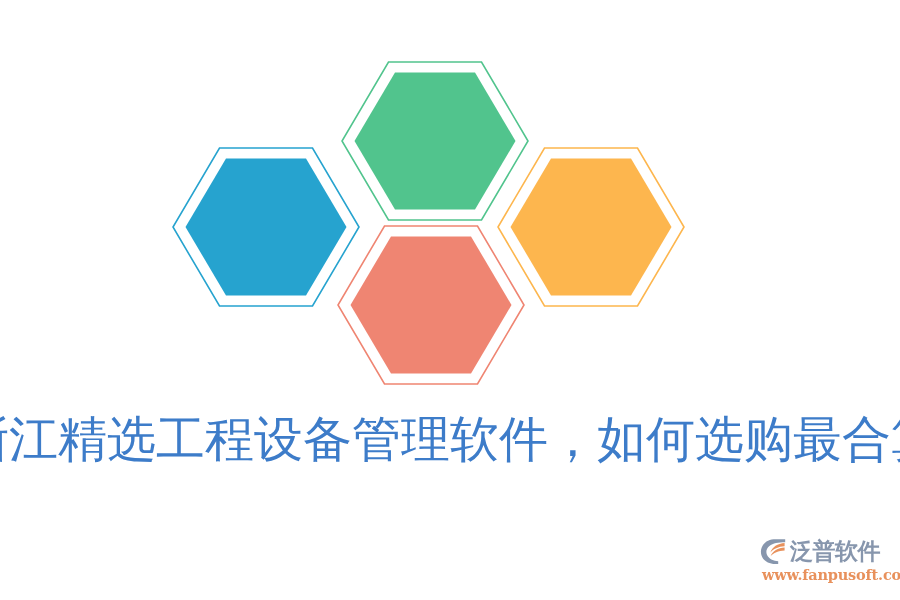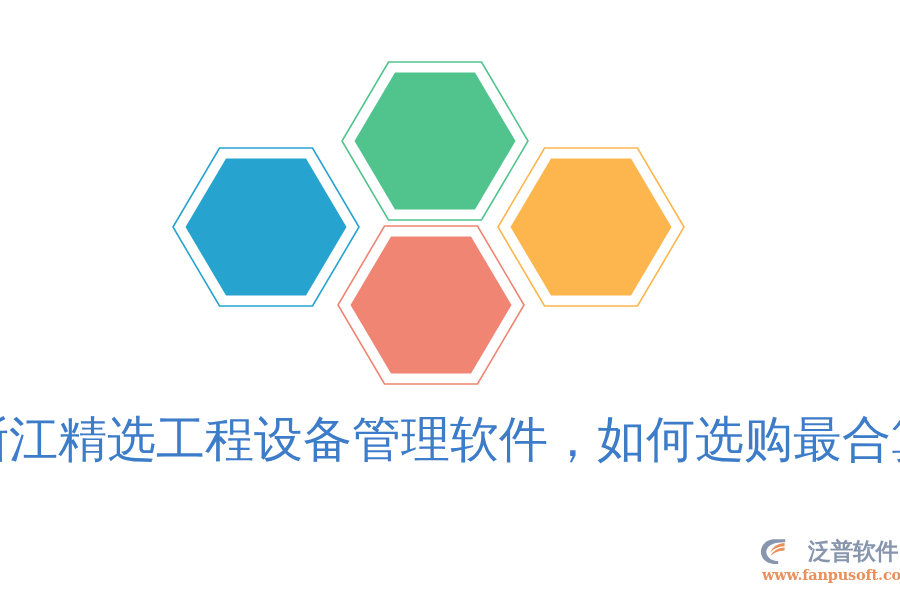--- a/index.html
+++ b/index.html
@@ -63,21 +63,21 @@
     width: 132px;
     height: 50px;
   }
   #brand-row {
     position: absolute;
     left: 0;
     top: 0;
     height: 30px;
     display: flex;
     align-items: center;
-    gap: 21px;
+    gap: 3px;
   }
   #brand-mark {
     width: 27px;
     height: 27px;
     flex: 0 0 auto;
     position: relative;
   }
   #brand-mark svg { display: block; }
   #brand-name {
     font-family: "DejaVu Sans", "Liberation Sans", sans-serif;

